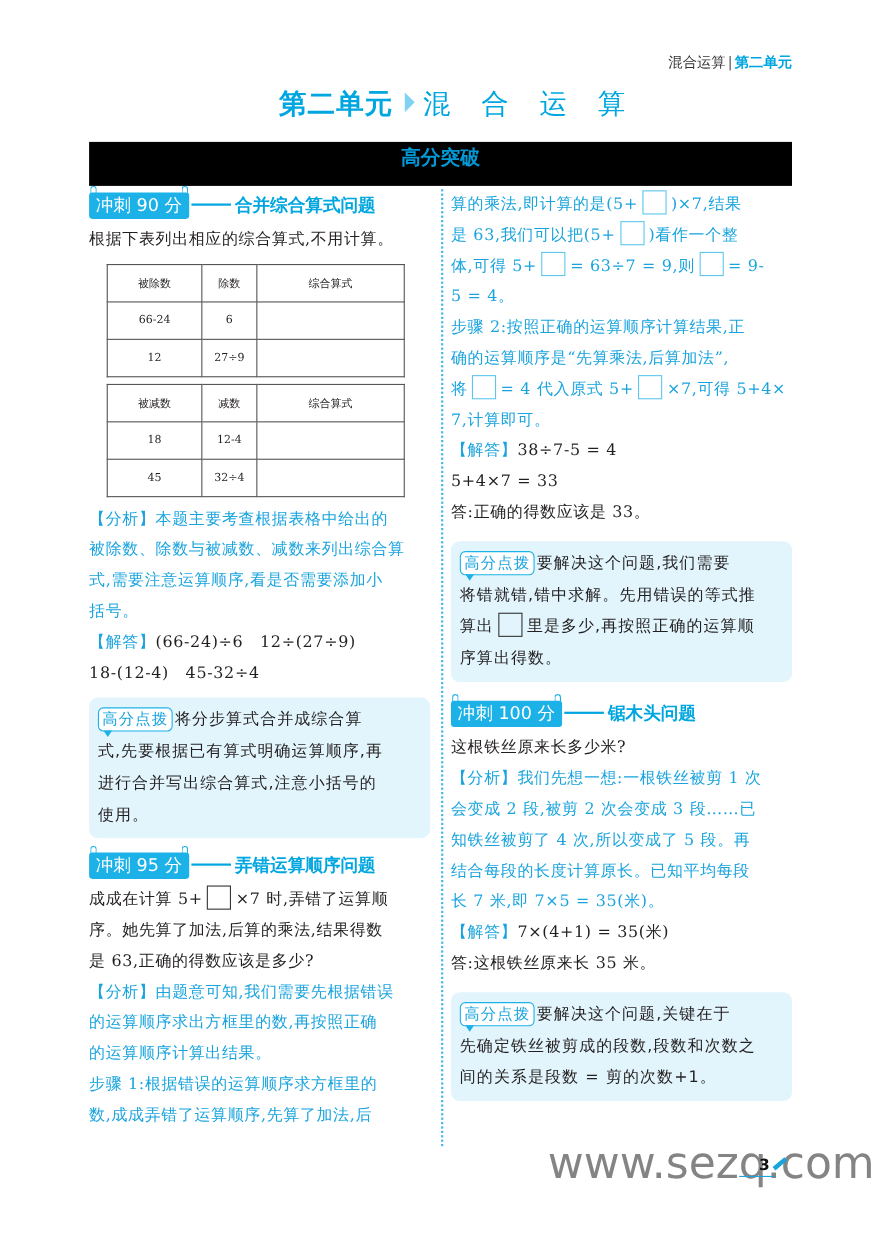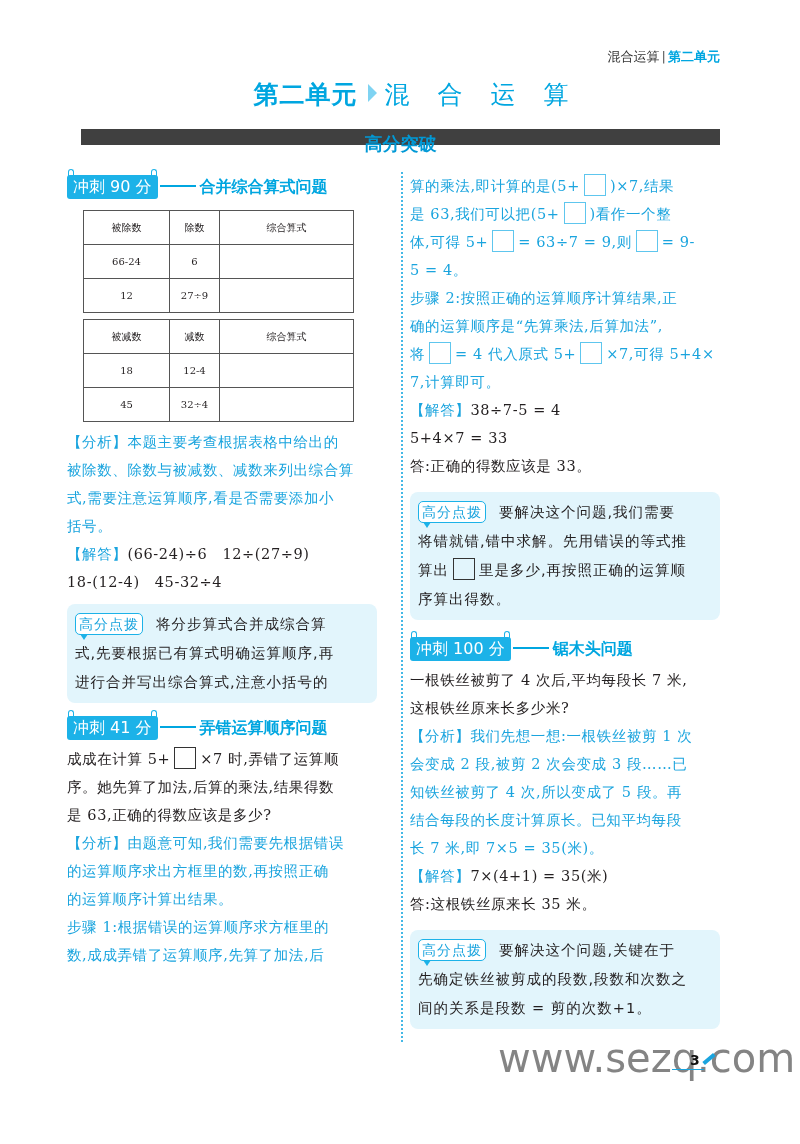--- a/index.html
+++ b/index.html
@@ -8,24 +8,24 @@
 
   .running-head { position: absolute; top: 48px; right: 80px; font-family: "DejaVu Sans", sans-serif; font-size: 13px; color: #333; }
   .running-head .sep { color: #555; margin: 0 2px; }
   .running-head .unit { color: #00a6e0; font-weight: bold; }
 
   .unit-title { position: absolute; top: 78px; left: 16px; width: 800px; text-align: center; font-family: "DejaVu Sans", sans-serif; font-size: 25px; color: #00a6e0; letter-spacing: 1px; }
   .unit-title .main { font-weight: bold; }
   .unit-title .arrow { display: inline-block; width: 0; height: 0; border-top: 9px solid transparent; border-bottom: 9px solid transparent; border-left: 9px solid #7fd3f2; margin: 0 8px 0 10px; vertical-align: 1px; }
   .unit-title .sub { letter-spacing: 10px; font-weight: normal; }
 
-  .banner { position: absolute; top: 129px; left: 81px; width: 639px; height: 16px; background: #404040; text-align: center; font-family: "DejaVu Sans", sans-serif; font-weight: bold; font-size: 18px; line-height: 29px; color: #0099d6; }
+  .banner { position: absolute; top: 129px; left: 81px; width: 639px; height: 40px; background: #000000; text-align: center; font-family: "DejaVu Sans", sans-serif; font-weight: bold; font-size: 18px; line-height: 29px; color: #0099d6; }
 
   .col { position: absolute; top: 172px; width: 310px; }
-  .col.left { left: 67px; }
+  .col.left { left: 81px; }
   .col.right { left: 410px; }
   .divider { position: absolute; top: 172px; left: 401px; height: 870px; border-left: 2px dotted #45b8e6; }
 
   .section-head { display: flex; align-items: center; height: 30px; margin-bottom: 2px; }
   .tag { position: relative; background: #1cb2e8; color: #fff; font-family: "DejaVu Sans", sans-serif; font-size: 16px; padding: 2px 6px; border-radius: 3px; line-height: 20px; }
   .tag::before, .tag::after { content: ""; position: absolute; top: -6px; width: 4px; height: 7px; border: 1.5px solid #1cb2e8; border-bottom: none; border-radius: 3px 3px 0 0; }
   .tag::before { left: 1px; }
   .tag::after { right: 1px; }
   .section-title { font-family: "DejaVu Sans", sans-serif; color: #00a6e0; font-size: 16px; font-weight: bold; margin-left: 2px; }
   .section-title .dash { display: inline-block; width: 36px; border-top: 2px solid #00a6e0; vertical-align: 5px; margin-right: 4px; }
@@ -38,21 +38,21 @@
   .box.blue-box { border-color: #5ec6ee; }
 
   table.data { border-collapse: collapse; margin: 8px 0 6px 16px; font-size: 10px; }
   table.data td { border: 1.3px solid #555; height: 34px; text-align: center; }
   table.data td.c1 { width: 86px; }
   table.data td.c2 { width: 50px; }
   table.data td.c3 { width: 134px; }
 
   .tip { background: #e2f5fc; border-radius: 8px; padding: 6px 8px 6px 8px; margin: 8px 0 10px 0; }
   .tip p.line { font-family: "DejaVu Sans", sans-serif; font-size: 14.5px; line-height: 29px; letter-spacing: 1px; }
-  .tip-badge { display: inline-block; position: relative; border: 1.5px solid #1cb2e8; border-radius: 5px; color: #1aa4de; font-family: "DejaVu Sans", sans-serif; font-size: 14px; padding: 0 3px; line-height: 20px; background: #fff; margin-right: 13px; }
+  .tip-badge { display: inline-block; position: relative; border: 1.5px solid #1cb2e8; border-radius: 5px; color: #1aa4de; font-family: "DejaVu Sans", sans-serif; font-size: 14px; padding: 0 3px; line-height: 20px; background: #fff; margin-right: 2px; }
   .tip-badge::after { content: ""; position: absolute; left: 4px; bottom: -6px; border-left: 4px solid transparent; border-right: 4px solid transparent; border-top: 6px solid #1cb2e8; }
 
   .page-num { position: absolute; top: 1052px; left: 690px; font-family: "DejaVu Sans", sans-serif; font-size: 14px; font-weight: bold; color: #111; }
   .page-num .pen { display: inline-block; width: 14px; height: 4px; background: #1aa4de; transform: rotate(-40deg); margin-left: 2px; vertical-align: 4px; }
   .page-num .under { position: absolute; left: -18px; top: 17px; width: 32px; border-top: 1px solid #1aa4de; }
   .watermark { position: absolute; top: 1035px; left: 498px; font-family: "DejaVu Sans", sans-serif; font-size: 40px; color: rgba(110,110,110,0.85); letter-spacing: 0px; text-align: right; }
 </style>
 </head>
 <body>
 
@@ -67,20 +67,21 @@
 <div class="banner">高分突破</div>
 
 <div class="divider"></div>
 
 <div class="col left">
 
   <div class="section-head">
     <span class="tag">冲刺 90 分</span>
     <span class="section-title"><span class="dash"></span><span>合并综合算式问题</span></span>
   </div>
+  <p class="line">根据下表列出相应的综合算式,不用计算。</p>
 
   <table class="data">
     <tbody>
         <tr>
       <td class="c1">被除数</td>
       <td class="c2">除数</td>
       <td class="c3">综合算式</td>
     </tr>
     <tr>
       <td>66-24</td>
@@ -119,24 +120,25 @@
   <p class="line blue">被除数、除数与被减数、减数来列出综合算</p>
   <p class="line blue">式,需要注意运算顺序,看是否需要添加小</p>
   <p class="line blue">括号。</p>
   <p class="line"><span class="lbl">【解答】</span><span>(66-24)÷6　12÷(27÷9)</span></p>
   <p class="line">18-(12-4)　45-32÷4</p>
 
   <div class="tip">
     <p class="line"><span class="tip-badge">高分点拨</span><span>将分步算式合并成综合算</span></p>
     <p class="line">式,先要根据已有算式明确运算顺序,再</p>
     <p class="line">进行合并写出综合算式,注意小括号的</p>
+    <p class="line">使用。</p>
   </div>
 
   <div class="section-head">
-    <span class="tag">冲刺 41 分</span>
+    <span class="tag">冲刺 95 分</span>
     <span class="section-title"><span class="dash"></span><span>弄错运算顺序问题</span></span>
   </div>
   <p class="line"><span>成成在计算 5+</span><span class="box"></span><span>×7 时,弄错了运算顺</span></p>
   <p class="line">序。她先算了加法,后算的乘法,结果得数</p>
   <p class="line">是 63,正确的得数应该是多少?</p>
   <p class="line blue"><span class="lbl">【分析】</span><span>由题意可知,我们需要先根据错误</span></p>
   <p class="line blue">的运算顺序求出方框里的数,再按照正确</p>
   <p class="line blue">的运算顺序计算出结果。</p>
   <p class="line blue">步骤 1:根据错误的运算顺序求方框里的</p>
   <p class="line blue">数,成成弄错了运算顺序,先算了加法,后</p>
@@ -159,21 +161,20 @@
     <p class="line"><span class="tip-badge">高分点拨</span><span>要解决这个问题,我们需要</span></p>
     <p class="line">将错就错,错中求解。先用错误的等式推</p>
     <p class="line"><span>算出</span><span class="box"></span><span>里是多少,再按照正确的运算顺</span></p>
     <p class="line">序算出得数。</p>
   </div>
 
   <div class="section-head" style="margin-top:14px;">
     <span class="tag">冲刺 100 分</span>
     <span class="section-title"><span class="dash"></span><span>锯木头问题</span></span>
   </div>
-  <p class="line">一根铁丝被剪了 4 次后,平均每段长 7 米,</p>
   <p class="line">这根铁丝原来长多少米?</p>
   <p class="line blue"><span class="lbl">【分析】</span><span>我们先想一想:一根铁丝被剪 1 次</span></p>
   <p class="line blue">会变成 2 段,被剪 2 次会变成 3 段……已</p>
   <p class="line blue">知铁丝被剪了 4 次,所以变成了 5 段。再</p>
   <p class="line blue">结合每段的长度计算原长。已知平均每段</p>
   <p class="line blue">长 7 米,即 7×5 = 35(米)。</p>
   <p class="line"><span class="lbl">【解答】</span><span>7×(4+1) = 35(米)</span></p>
   <p class="line">答:这根铁丝原来长 35 米。</p>
 
   <div class="tip" style="margin-top:12px;">

